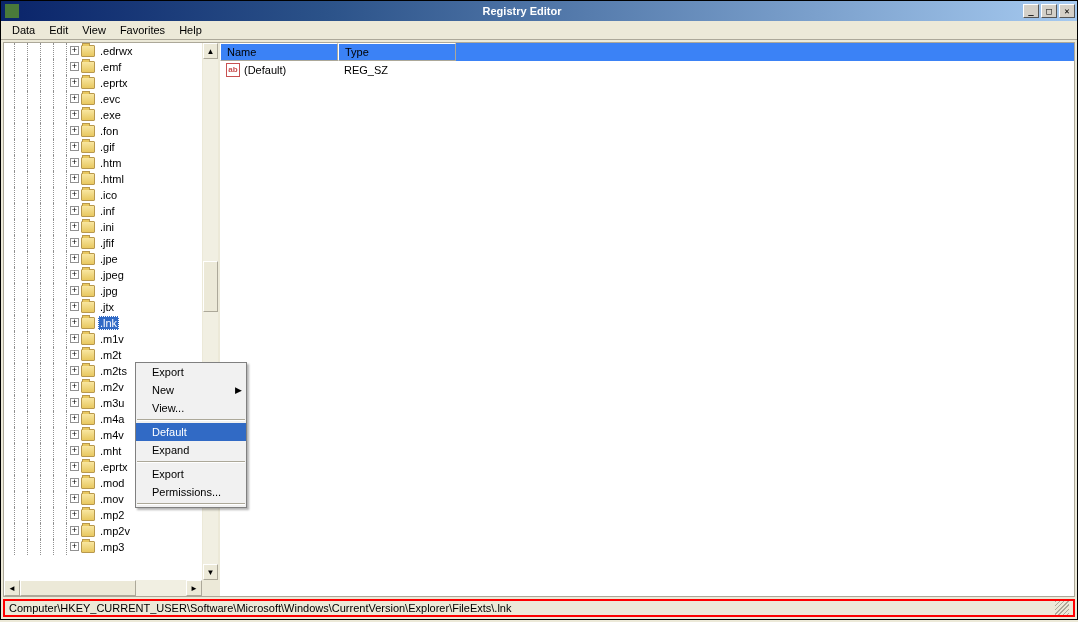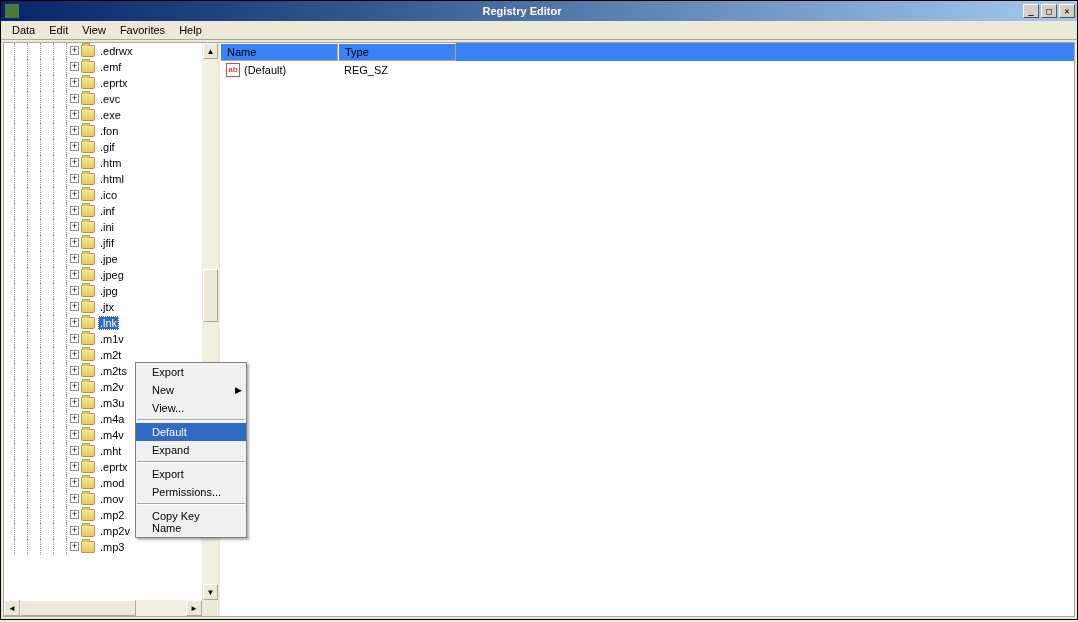--- a/index.html
+++ b/index.html
@@ -522,19 +522,22 @@
         <div class="ctx-item">Export</div>
         <div class="ctx-item">New<span class="ctx-arrow">▶</span></div>
         <div class="ctx-item">View...</div>
         <div class="ctx-sep"></div>
         <div class="ctx-item hover">Default</div>
         <div class="ctx-item">Expand</div>
         <div class="ctx-sep"></div>
         <div class="ctx-item">Export</div>
         <div class="ctx-item">Permissions...</div>
         <div class="ctx-sep"></div>
-        <div class="ctx-item">Copy Key Name</div>
       </div>
 
   </div>
 
+  <div class="statusbar statusbar-highlight">
+    <span class="statusbar-text">Computer\HKEY_CURRENT_USER\Software\Microsoft\Windows\CurrentVersion\Explorer\FileExts\.lnk</span>
+    <span class="resize-grip"></span>
+  </div>
 
 </div>
 
 </body></html>

